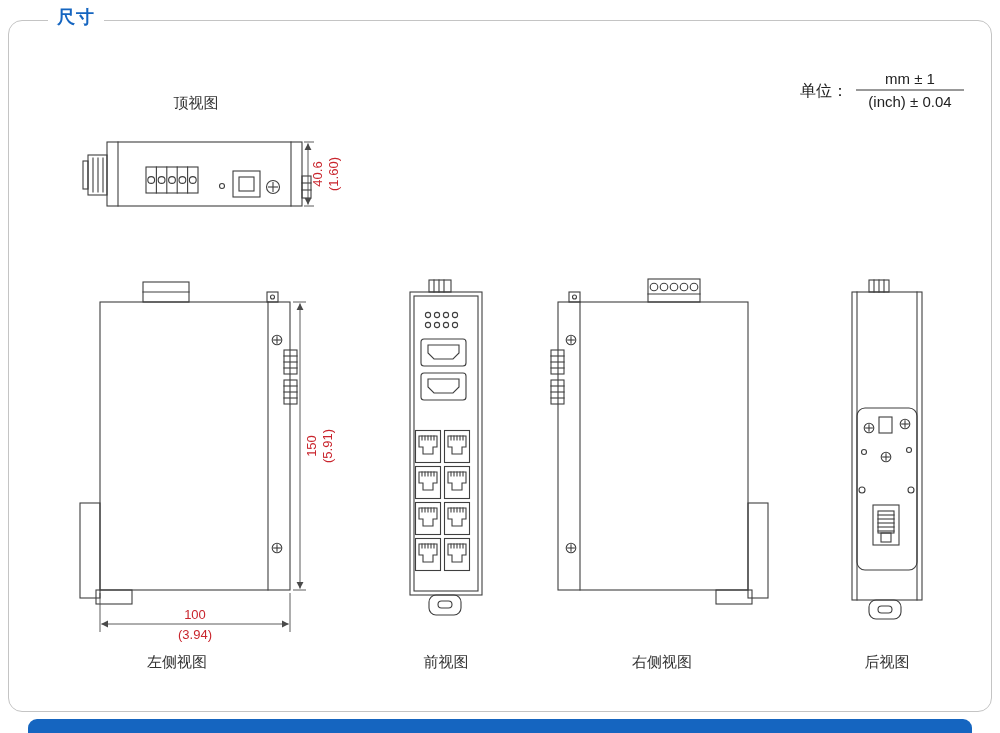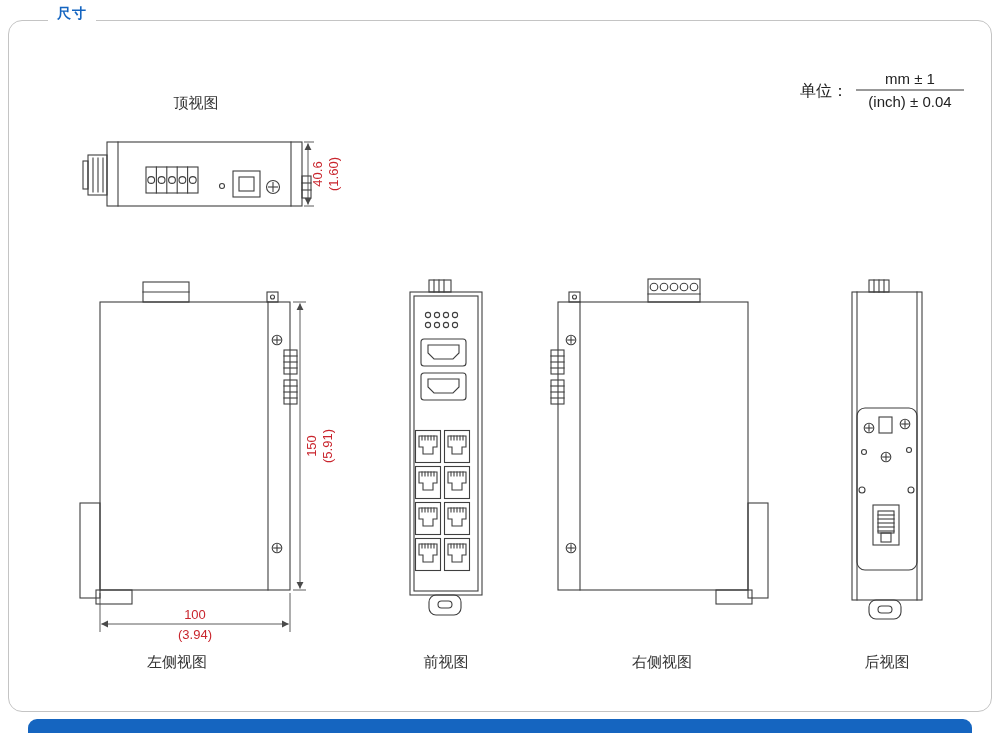--- a/index.html
+++ b/index.html
@@ -1,20 +1,20 @@
 <!DOCTYPE html>
 <html style="--accent: #1565c0; --dimension: #c9252d; --line: #3f3f3f; --frame: #c4c4c4;"><head>
 <meta charset="utf-8">
 <style>
   html,body{margin:0;padding:0;background:#fff;font-family:"Liberation Sans",sans-serif;}
   .page{position:relative;width:1000px;height:733px;background:#fff;overflow:hidden;}
   .frame{position:absolute;left:8px;top:20px;width:984px;height:692px;
          border:1.5px solid var(--frame,#c4c4c4);border-radius:14px;box-sizing:border-box;z-index:1;}
   .title{position:absolute;left:48px;top:5px;z-index:3;background:#fff;padding:0 9px;
-         font-size:14px;font-weight:bold;color:var(--accent,#1565c0);letter-spacing:1px;}
+         font-size:18px;font-weight:bold;color:var(--accent,#1565c0);letter-spacing:1px;}
   .bottombar{position:absolute;left:28px;top:719px;width:944px;height:14px;
          background:var(--accent,#1565c0);border-radius:9px 9px 0 0;z-index:2;}
   svg.drawing{position:absolute;left:0;top:0;z-index:2;}
   .draw{stroke:var(--line,#3f3f3f);fill:none;stroke-width:1.1px;stroke-linecap:square;}
   .dimline{stroke:#4a4a4a;fill:none;stroke-width:0.9px;}
   .fracline{stroke:#333;fill:none;stroke-width:1px;}
   .dimtext{fill:var(--dimension,#c9252d);font-size:13px;}
   .lbl{fill:#333;font-size:15px;}
   .unit{fill:#222;font-size:16px;}
   .unit-frac{fill:#222;font-size:15px;}

